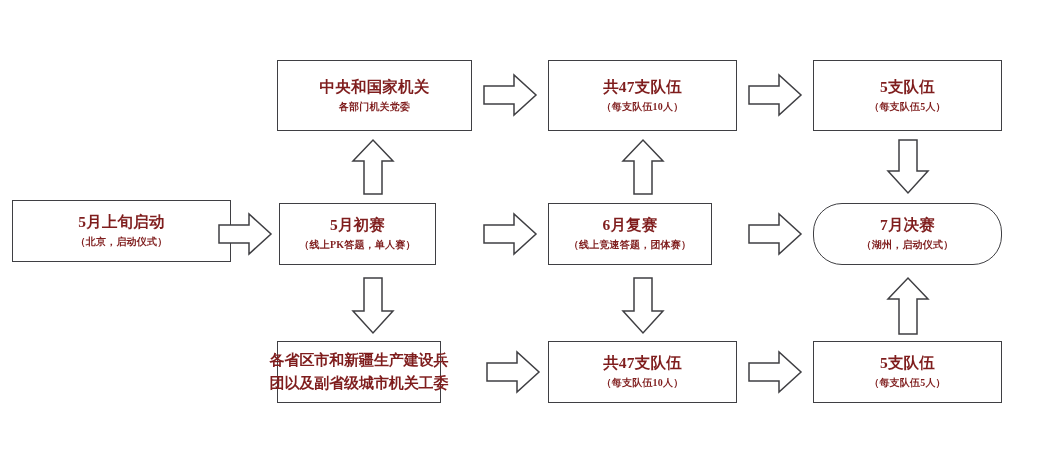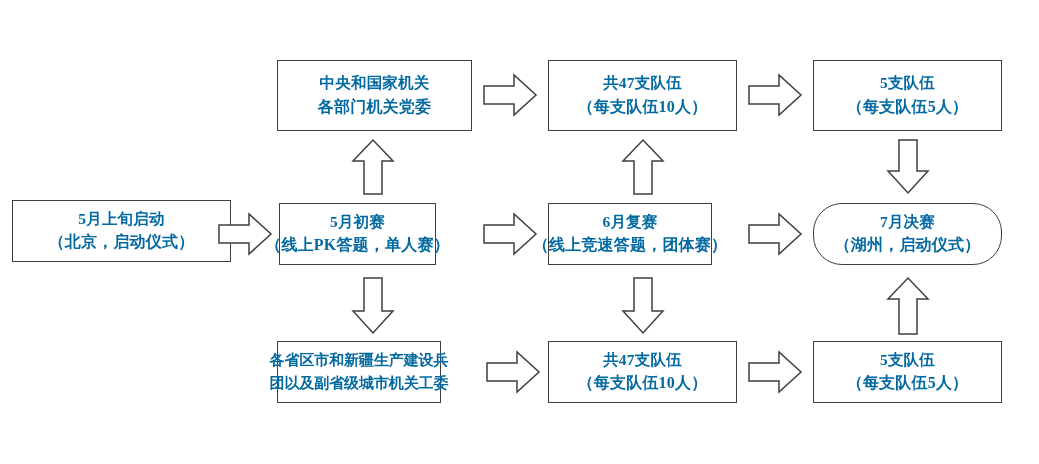--- a/index.html
+++ b/index.html
@@ -17,30 +17,30 @@
   }
   .node {
     position: absolute;
     box-sizing: border-box;
     border: 1.3px solid #3f3f43;
     background: #ffffff;
     display: flex;
     flex-direction: column;
     align-items: center;
     justify-content: center;
-    color: #0369a1;
+    color: #7f1d1d;
     font-weight: 700;
     letter-spacing: 0.2px;
   }
   .node .line {
     line-height: 1.05;
     white-space: nowrap;
   }
   .node .line1 { font-size: 15.5px; margin-bottom: 7px; }
-  .node .line2 { font-size: 16px; }
+  .node .line2 { font-size: 10px; }
   .node.wrapnode .line1,
   .node.wrapnode .line2 { font-size: 15px; letter-spacing: -0.1px; }
 
   
   .node::after {
     content: "";
     position: absolute;
     left: 2px; right: -2px; top: 2px; bottom: -2px;
     border-right: 1.5px solid rgba(120,120,128,0.35);
     border-bottom: 1.5px solid rgba(120,120,128,0.30);

